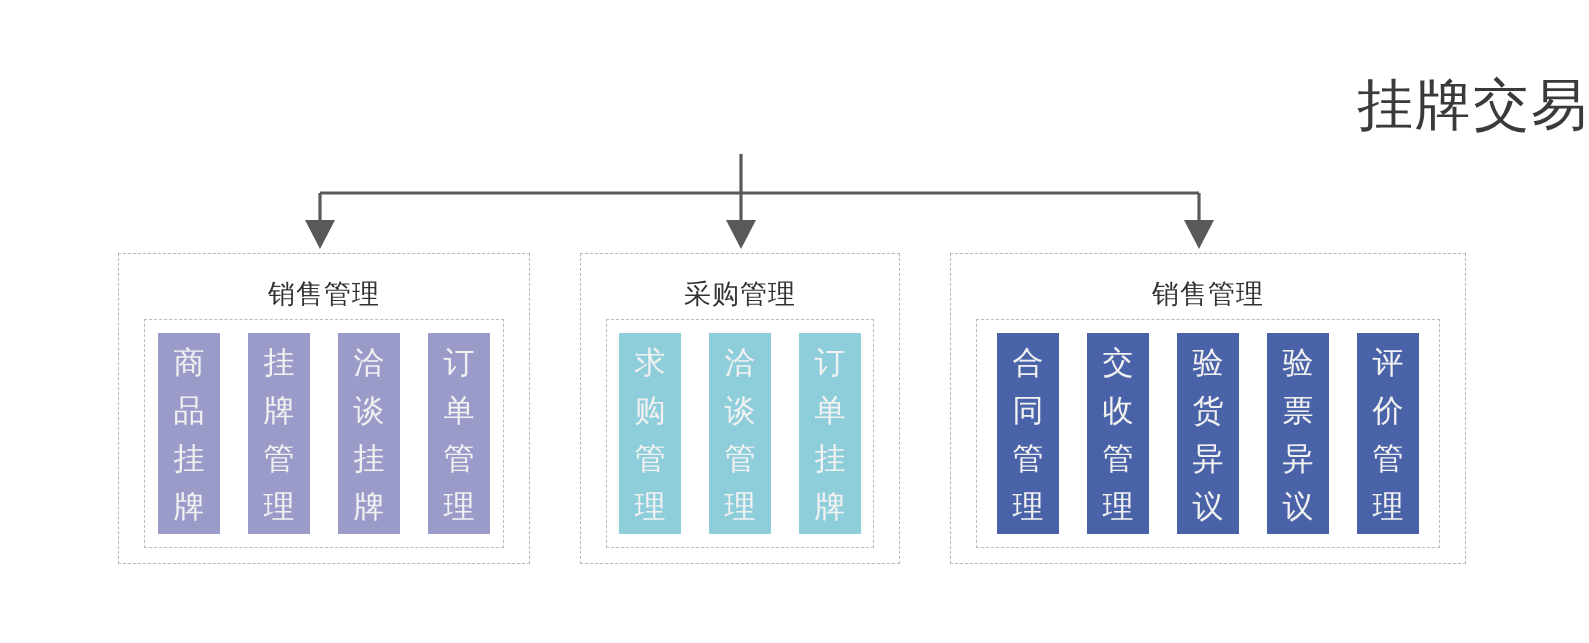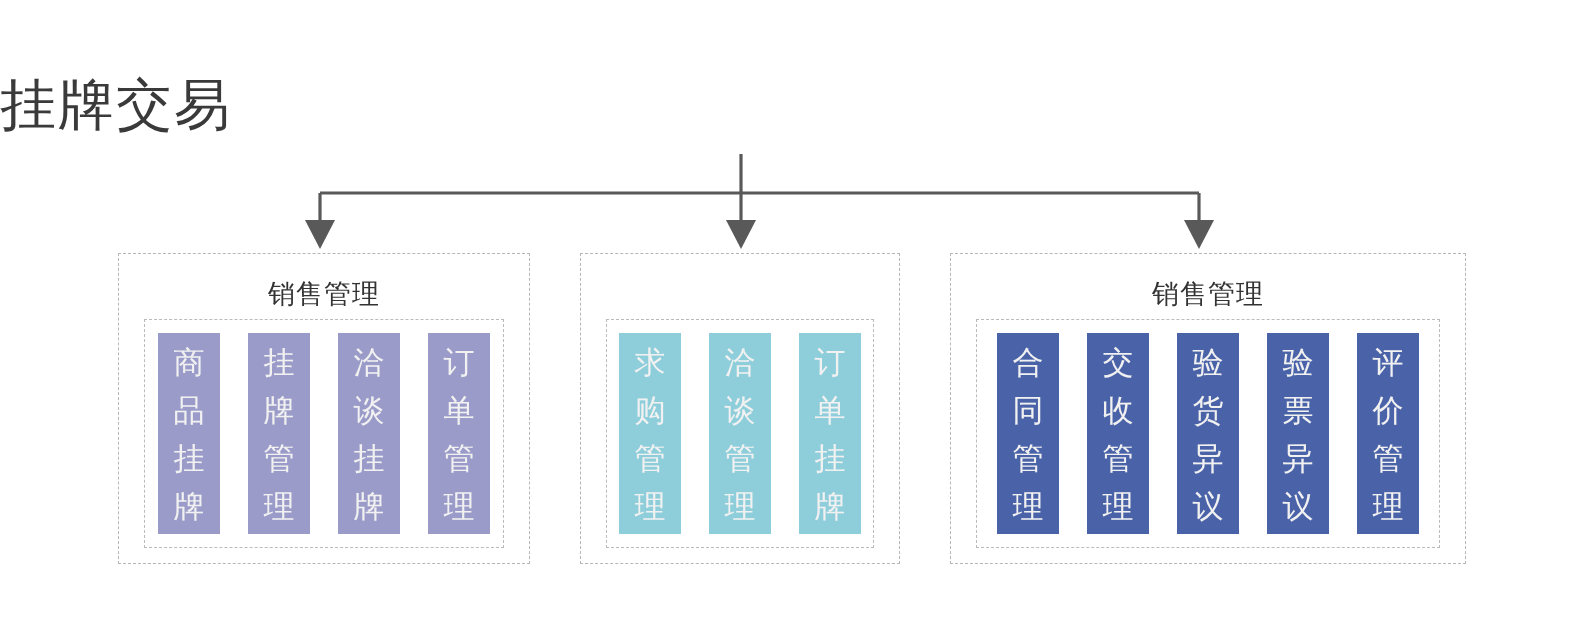--- a/index.html
+++ b/index.html
@@ -17,21 +17,21 @@
     background: #ffffff;
     overflow: hidden;
   }
 
   
   .root-title {
     position: absolute;
     left: 0;
     top: 72px;
     width: 1589px;
-    text-align: left;
+    text-align: right;
     font-size: 56px;
     line-height: 66px;
     letter-spacing: 2px;
     color: #3a3a3a;
     font-weight: 400;
     white-space: nowrap;
   }
 
   
   .connectors {
@@ -147,20 +147,21 @@
       <div class="bar" style="background-color: rgb(154, 155, 201);">
         <span>订</span>
         <span>单</span>
         <span>管</span>
         <span>理</span>
       </div>
     </div>
   </div>
 
   <div class="group" id="group-1">
+    <div class="group-title">采购管理</div>
     <div class="group-inner">
       <div class="bar" style="background-color: rgb(142, 206, 219);">
         <span>求</span>
         <span>购</span>
         <span>管</span>
         <span>理</span>
       </div>
       <div class="bar" style="background-color: rgb(142, 206, 219);">
         <span>洽</span>
         <span>谈</span>

